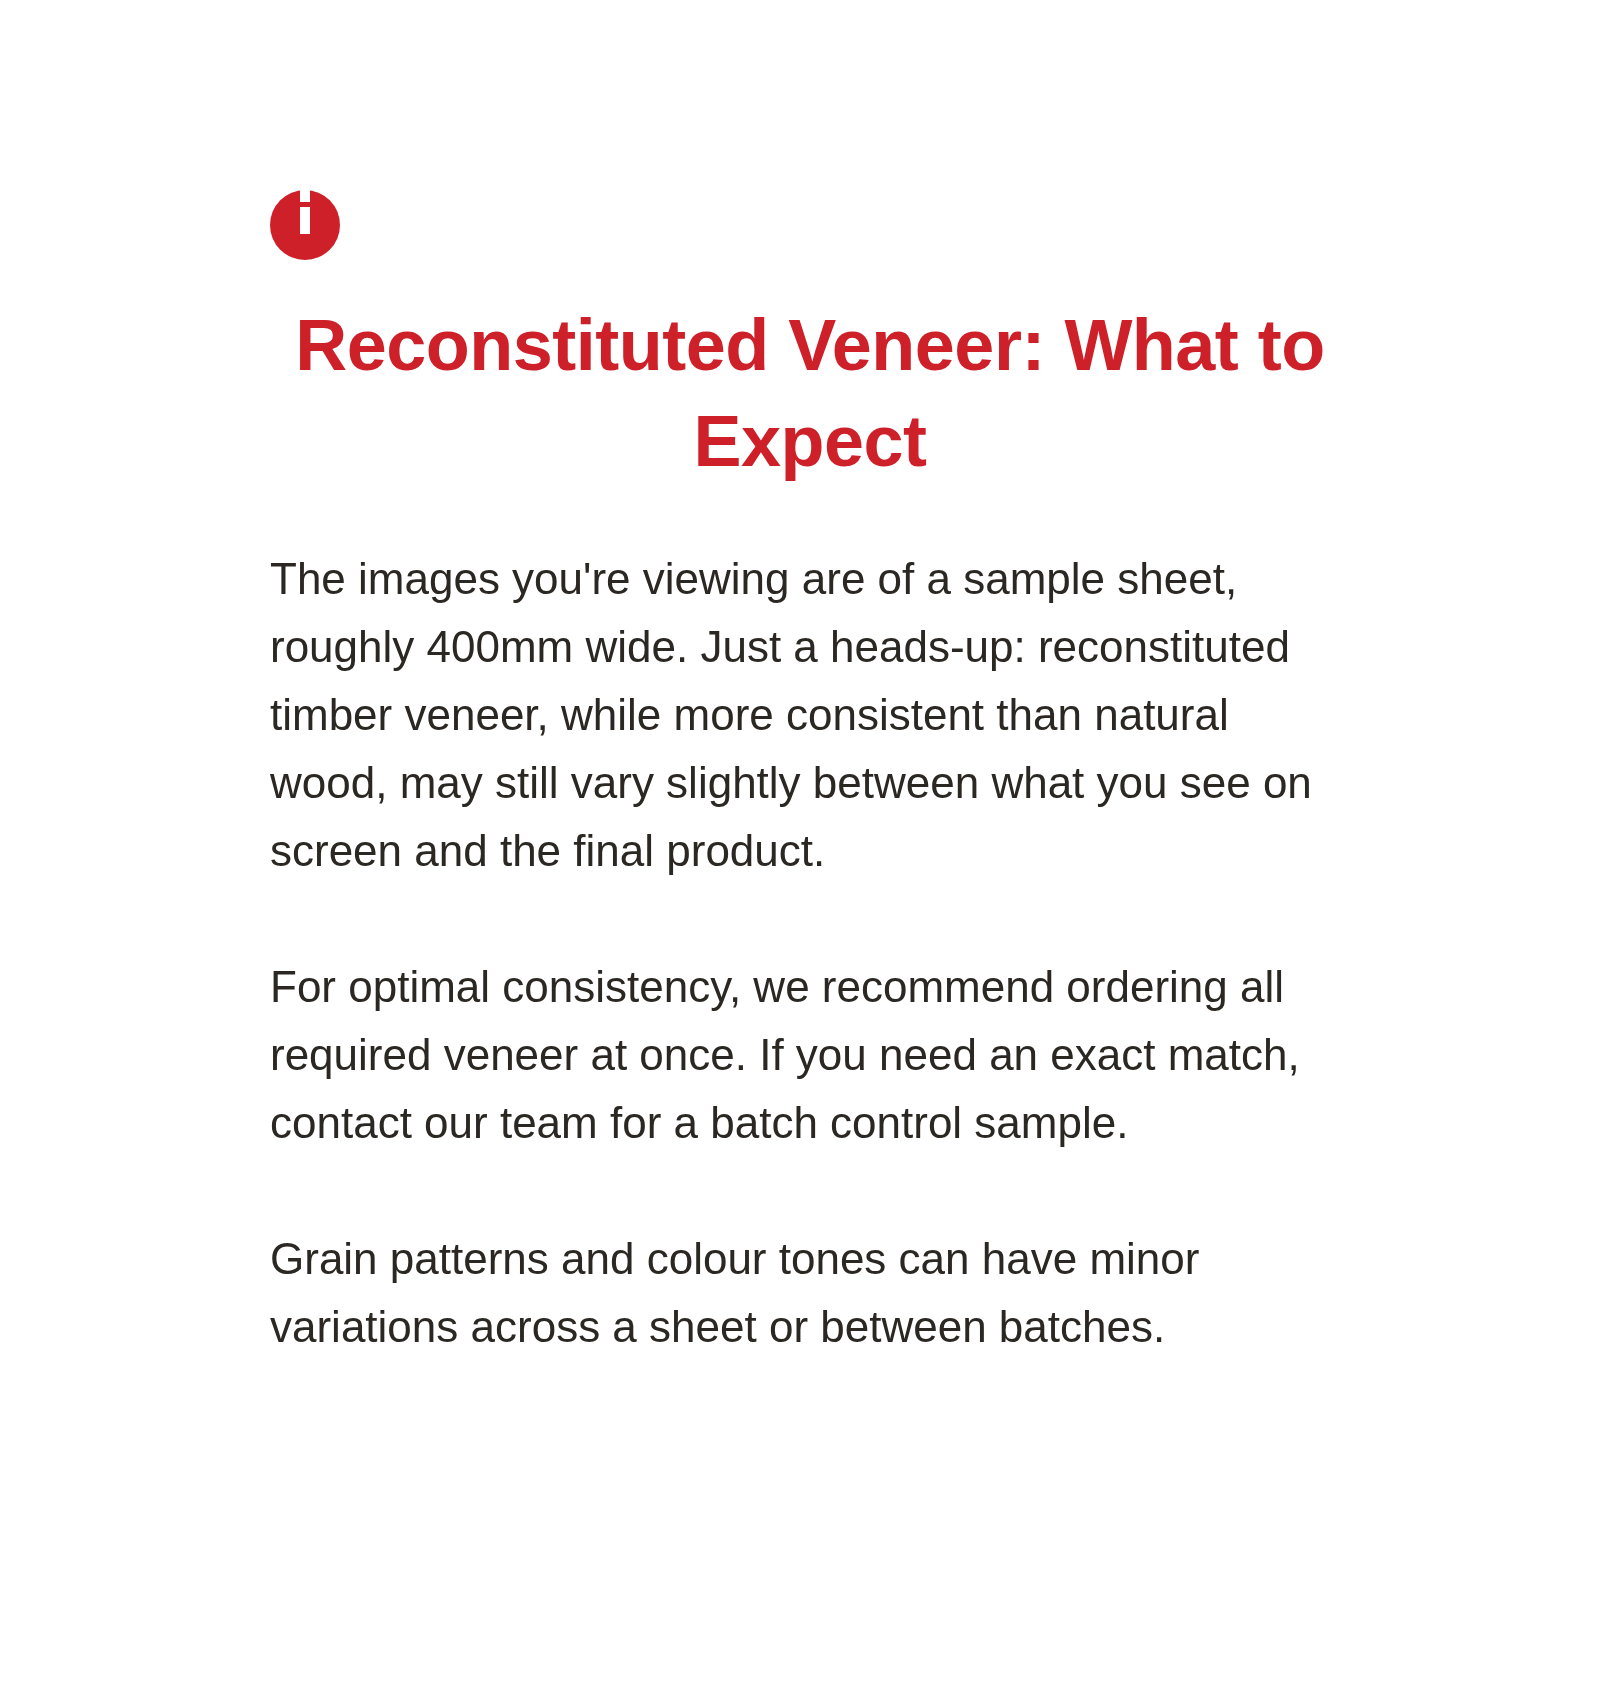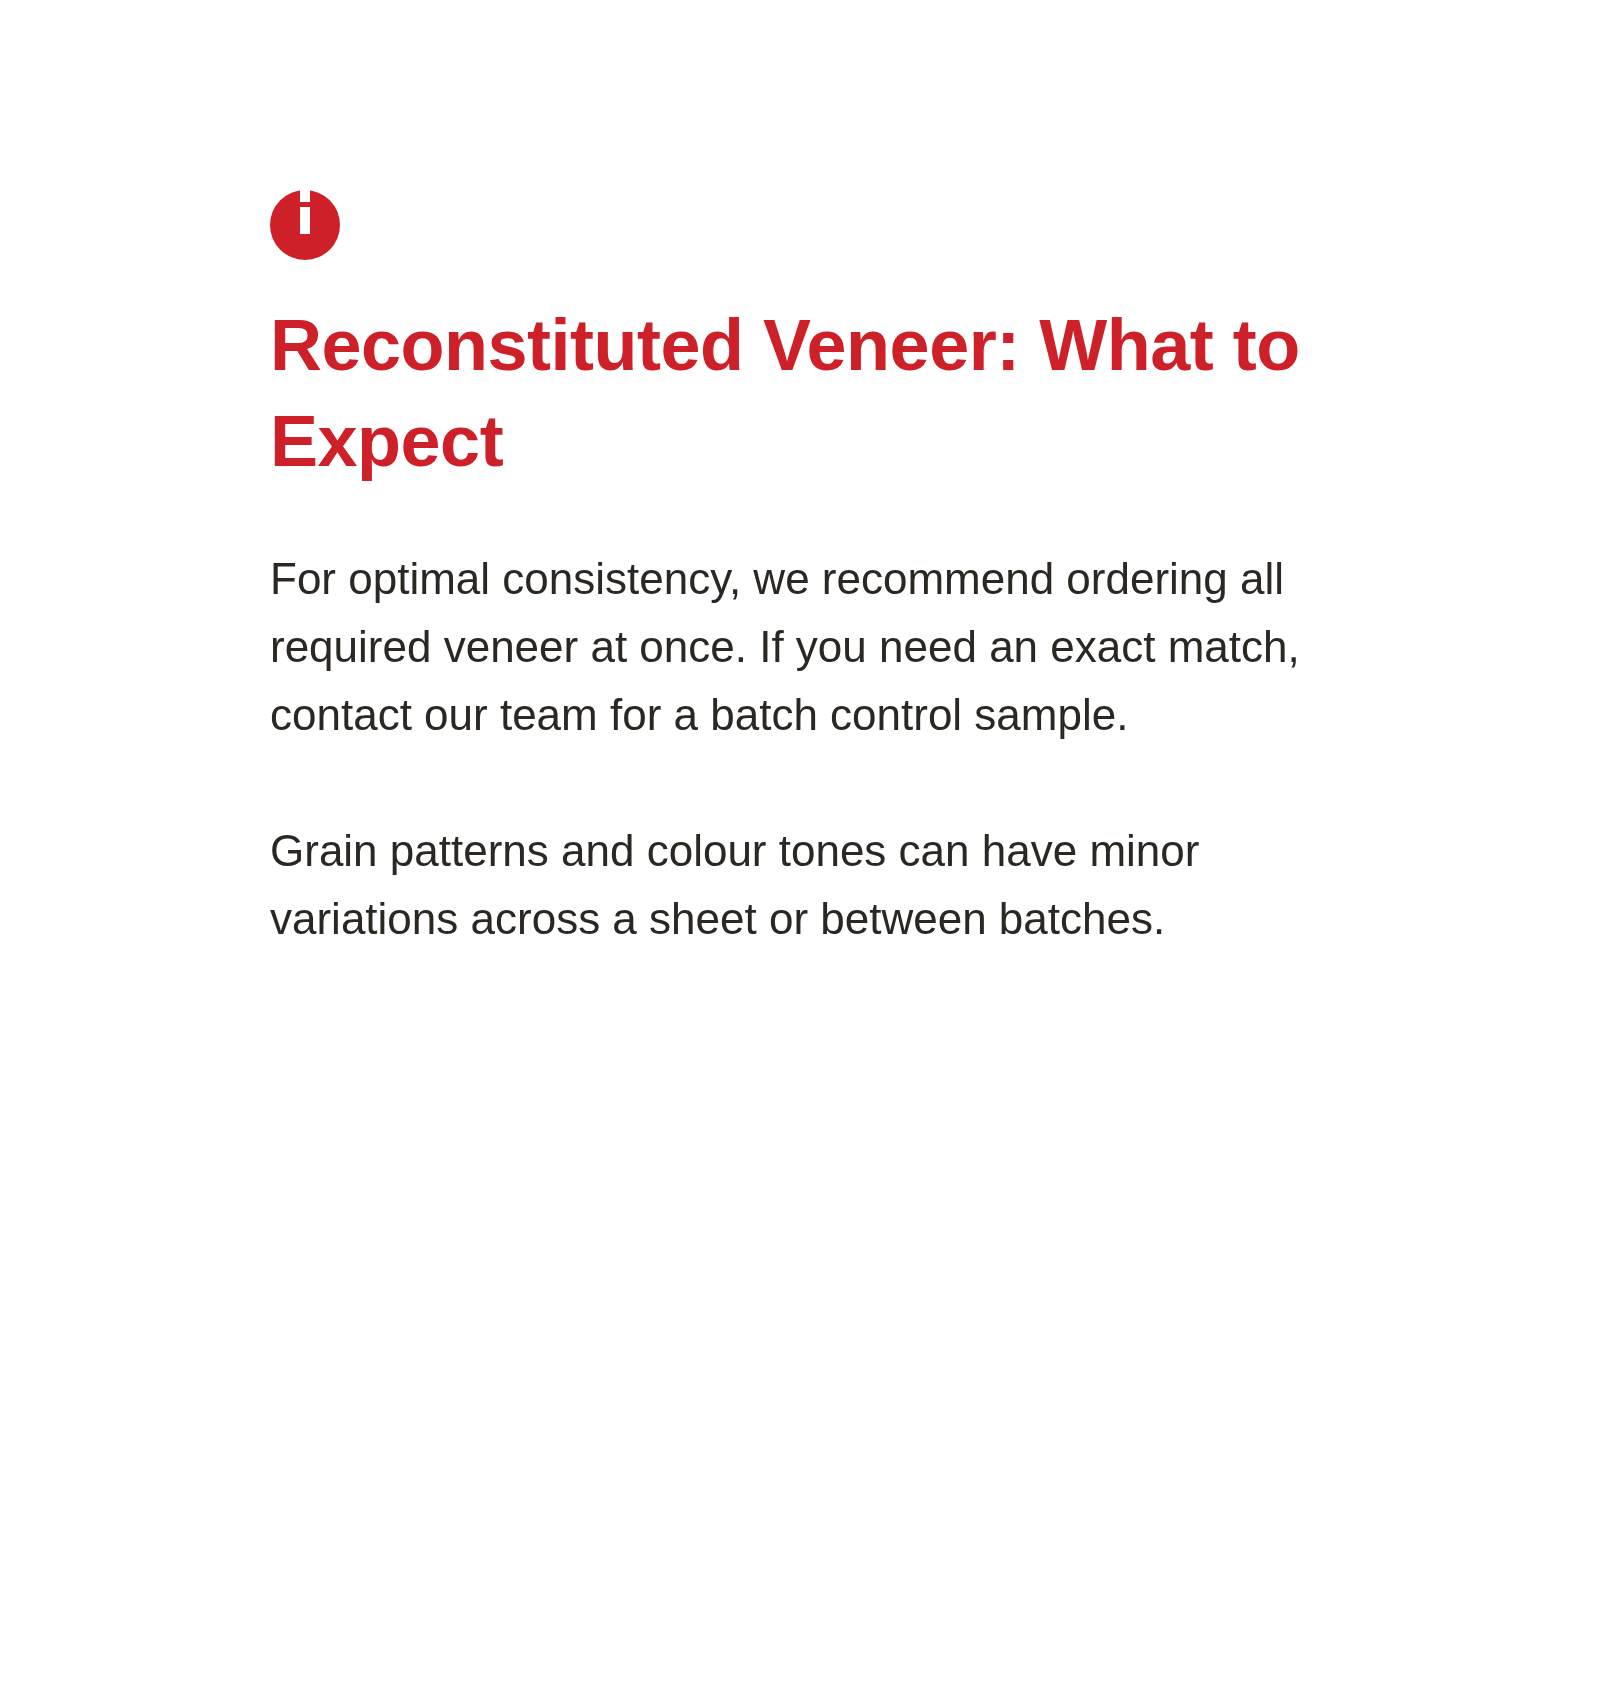--- a/index.html
+++ b/index.html
@@ -38,20 +38,21 @@
     margin:0 auto;
   }
   h1.notice-heading{
     margin:37px 0 56px 0;
     width:1080px;
     font-size:72px;
     line-height:96px;
     font-weight:bold;
     letter-spacing:-0.5px;
     color:var(--accent-red);
+    text-align:center;
   }
   .notice-body p{
     max-width:1060px;
     font-size:44px;
     line-height:68px;
     color:var(--body-text);
     margin:0 0 68px 0;
     font-weight:normal;
   }
 </style>
@@ -61,17 +62,18 @@
 <div class="content">
 
   <div class="info-badge">
     <div class="info-dot"></div>
     <div class="info-stem"></div>
   </div>
 
   <h1 class="notice-heading">Reconstituted Veneer: What to Expect</h1>
 
   <div class="notice-body">
+    <p>The images you're viewing are of a sample sheet, roughly 400mm wide. Just a heads-up: reconstituted timber veneer, while more consistent than natural wood, may still vary slightly between what you see on screen and the final product.</p>
     <p>For optimal consistency, we recommend ordering all required veneer at once. If you need an exact match, contact our team for a batch control sample.</p>
     <p>Grain patterns and colour tones can have minor variations across a sheet or between batches.</p>
   </div>
 
 </div>
 
 </body></html>

